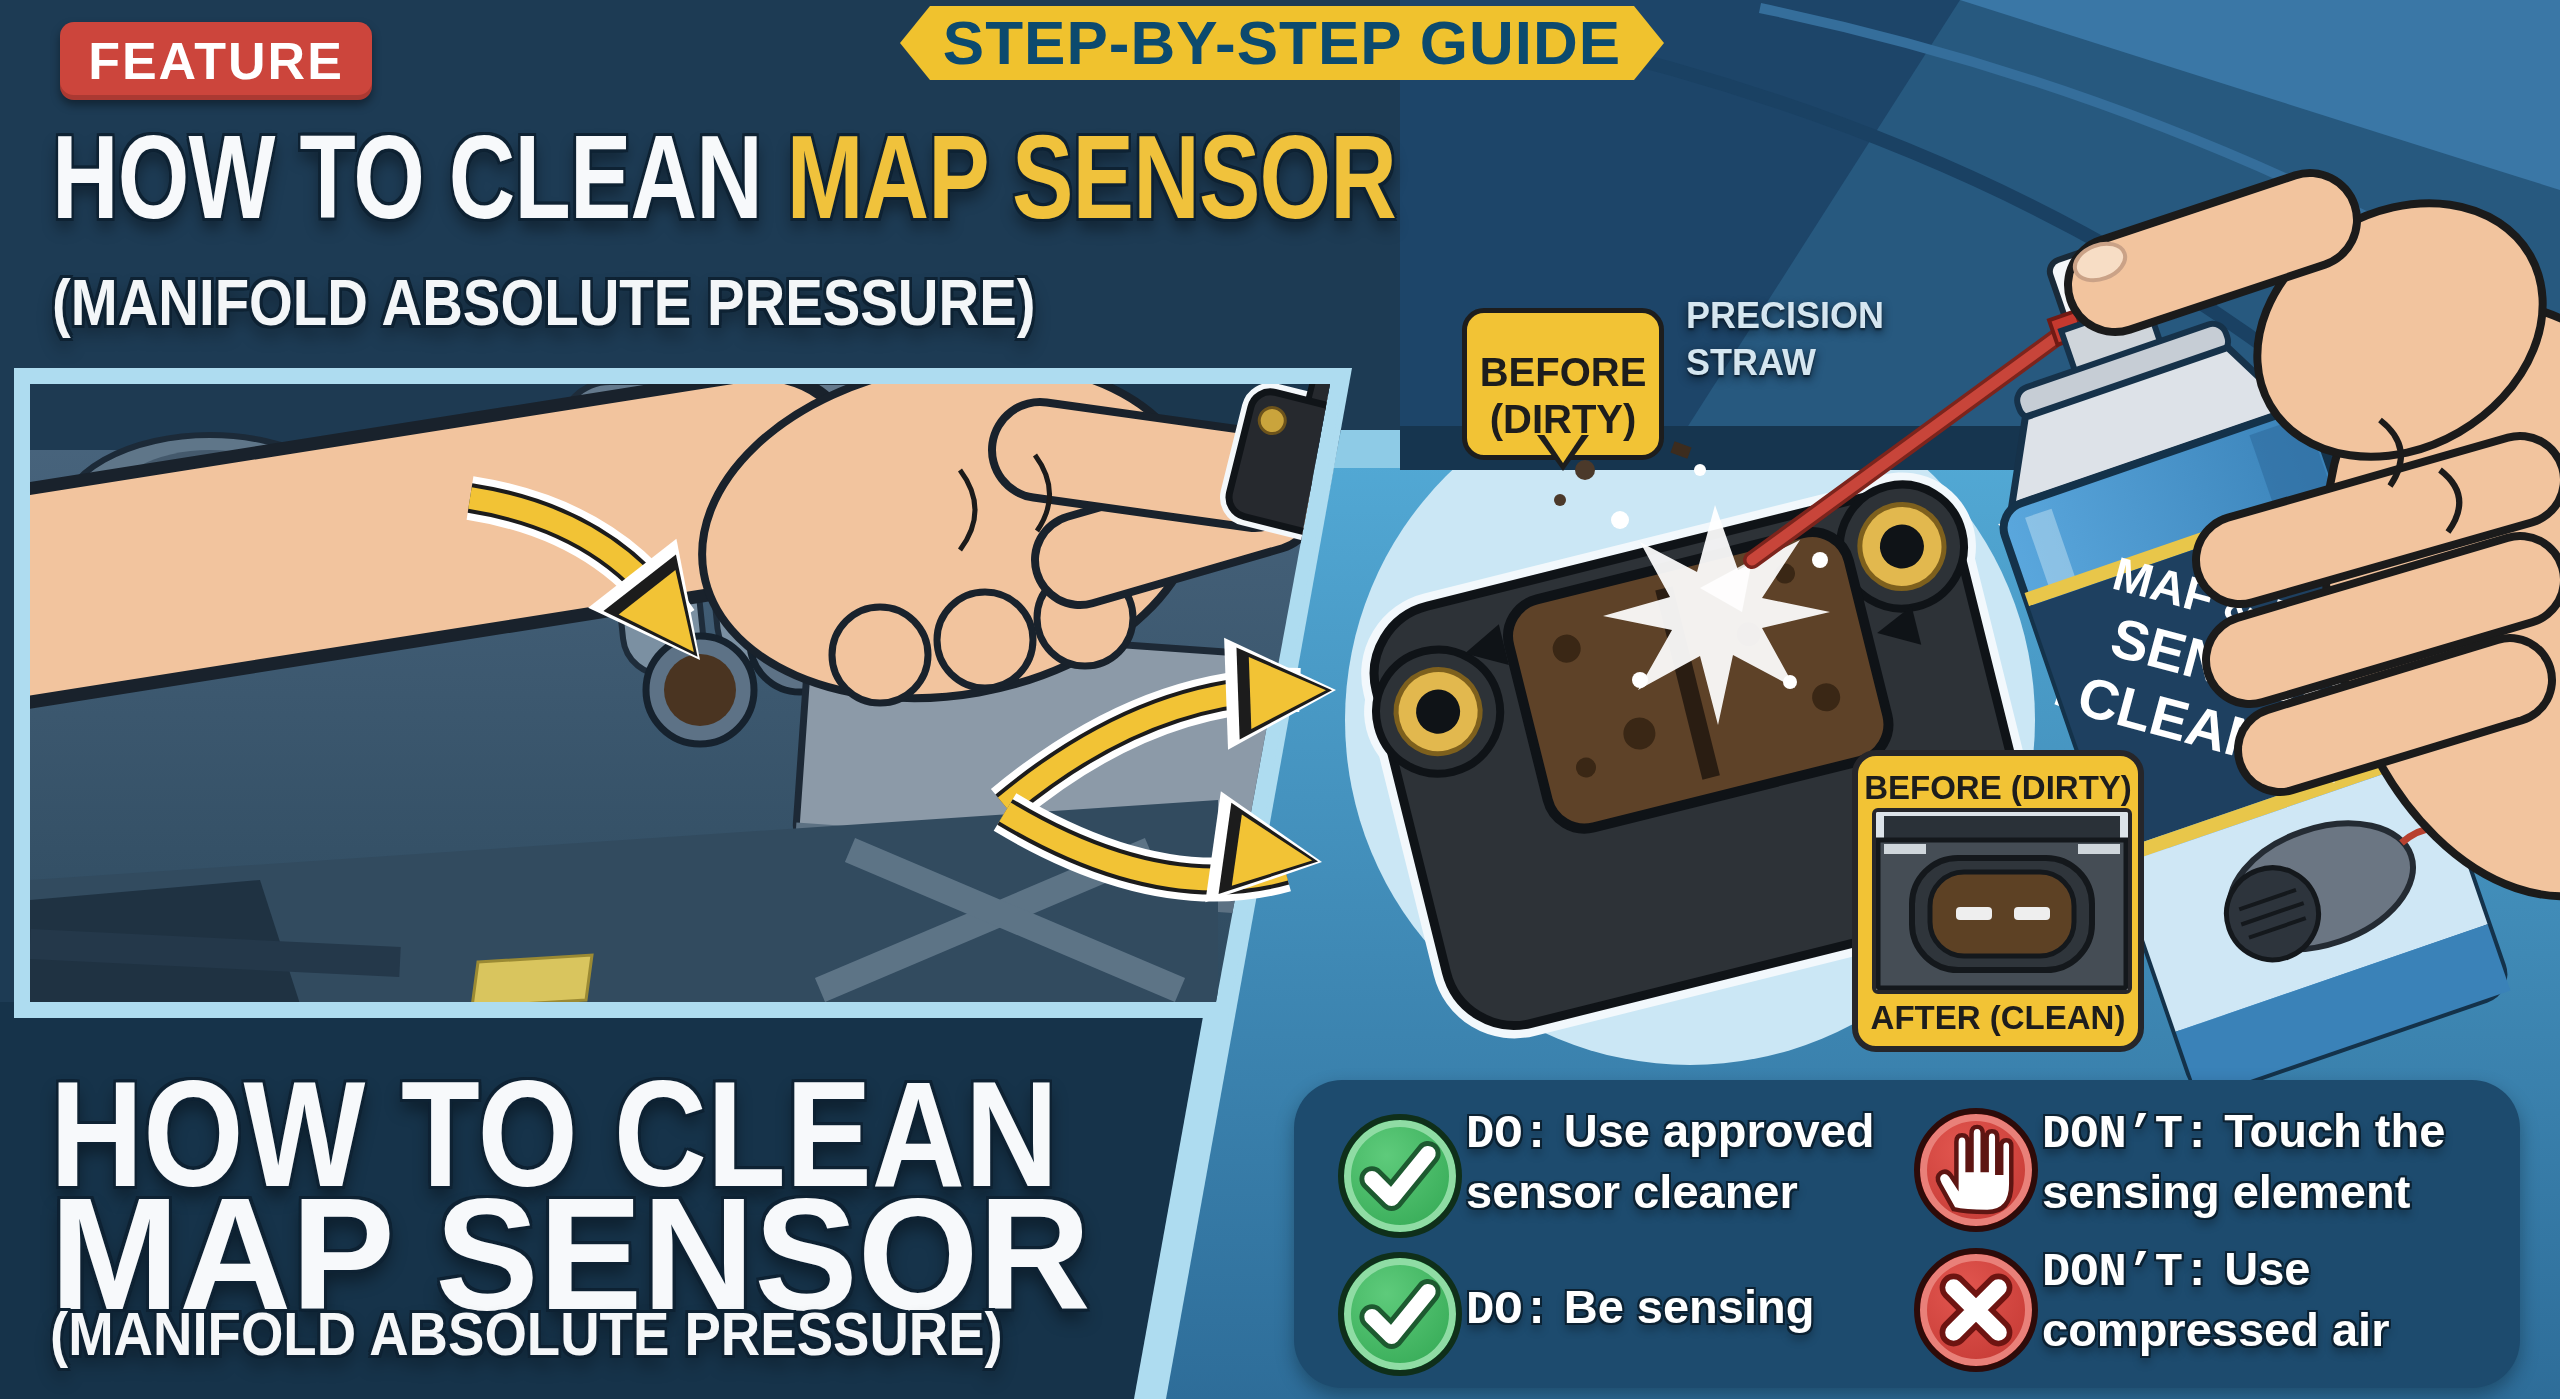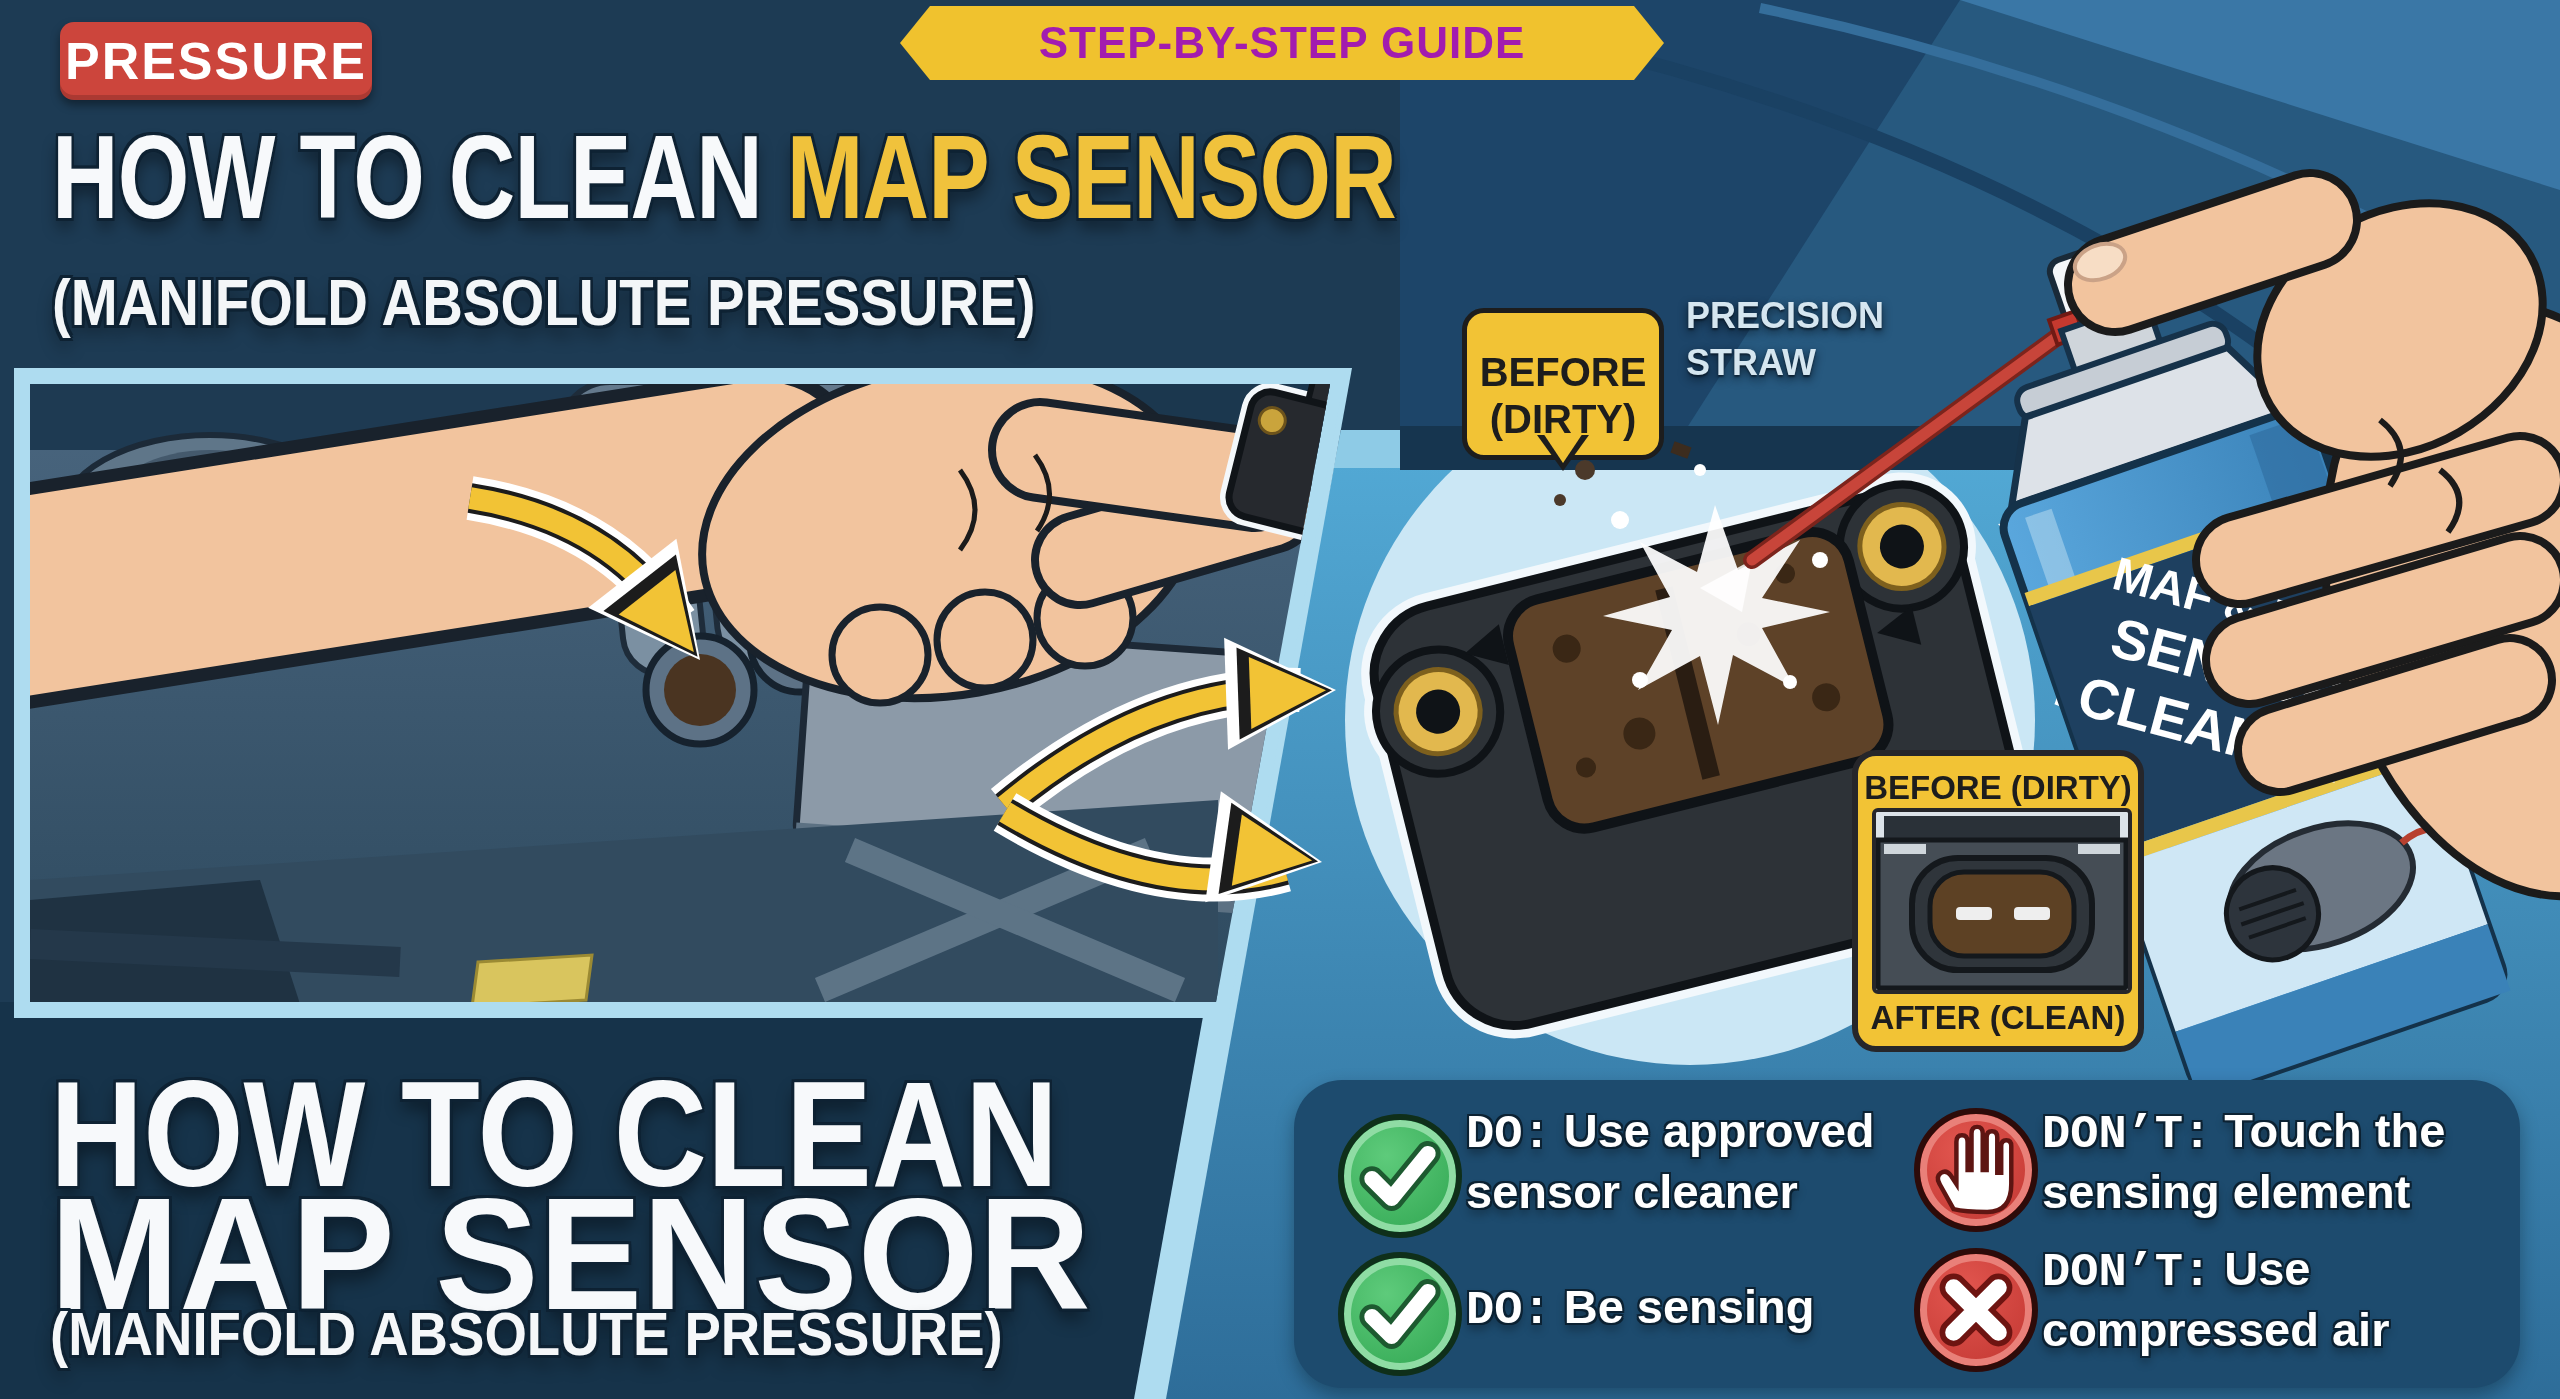--- a/index.html
+++ b/index.html
@@ -9,22 +9,22 @@
   svg{display:block;}
   
   .outl{text-shadow:3px 0 0 #0e2233,-3px 0 0 #0e2233,0 3px 0 #0e2233,0 -3px 0 #0e2233,
         3px 3px 0 #0e2233,-3px 3px 0 #0e2233,3px -3px 0 #0e2233,-3px -3px 0 #0e2233,
         0 10px 18px rgba(0,0,0,.45);}
   .outl-soft{text-shadow:0 4px 10px rgba(5,15,25,.75),0 2px 2px rgba(5,15,25,.6);}
   
   .feature-badge{left:60px;top:22px;width:312px;height:78px;background:#cc453c;border-radius:14px;
     color:#fff;font-size:52px;font-weight:800;letter-spacing:2px;text-align:center;line-height:78px;
     box-shadow:0 5px 10px rgba(0,0,0,.4), inset 0 -5px 0 rgba(0,0,0,.16);}
-  .ribbon{left:900px;top:6px;width:764px;height:74px;background:#f0c22e;color:#a21caf;
-    font-size:44px;font-weight:800;text-align:center;line-height:74px;letter-spacing:1px;
+  .ribbon{left:900px;top:6px;width:764px;height:74px;background:#f0c22e;color:#0c4a6e;
+    font-size:62px;font-weight:800;text-align:center;line-height:74px;letter-spacing:1px;
     clip-path:polygon(0% 50%,30px 0%,calc(100% - 30px) 0%,100% 50%,calc(100% - 30px) 100%,30px 100%);
     filter:drop-shadow(0 6px 2px rgba(8,18,28,.45));}
   .main-title{left:52px;top:116px;font-size:118px;font-weight:900;letter-spacing:-1px;white-space:nowrap;
     transform:scaleX(.78);transform-origin:left top;line-height:1.05;}
   .main-title .w{color:#f7f9fb;}
   .main-title .y{color:#f0c23c;}
   .subtitle{left:52px;top:266px;font-size:64px;font-weight:800;color:#f3f6f8;white-space:nowrap;
     transform:scaleX(.88);transform-origin:left top;}
   
   .callout{left:1462px;top:308px;width:202px;height:152px;background:#f2c335;border:5px solid #1d1d1d;
@@ -321,21 +321,21 @@
     <path d="M2510 680 L2280 750" stroke="#1b1b1b" stroke-width="92" stroke-linecap="round" fill="none"></path>
     <path d="M2510 680 L2280 750" stroke="#f2c49e" stroke-width="76" stroke-linecap="round" fill="none"></path>
     <path d="M2310 220 L2115 285" stroke="#1b1b1b" stroke-width="102" stroke-linecap="round" fill="none"></path>
     <path d="M2310 220 L2115 285" stroke="#f2c49e" stroke-width="86" stroke-linecap="round" fill="none"></path>
     <ellipse cx="2100" cy="262" rx="26" ry="17" fill="#f7ddc5" stroke="#caa287" stroke-width="4" transform="rotate(-20 2100 262)"></ellipse>
     <path d="M2380 420 q36 28 10 66" stroke="#1b1b1b" stroke-width="6" fill="none"></path>
     <path d="M2440 470 q34 26 8 62" stroke="#1b1b1b" stroke-width="6" fill="none"></path>
   </g>
 </svg>
 
-<div class="abs feature-badge">PRESSURE</div>
+<div class="abs feature-badge">FEATURE</div>
 
 <div class="abs ribbon">STEP-BY-STEP GUIDE</div>
 
 <h1 class="abs main-title" style="margin:0"><span class="w outl">HOW TO CLEAN</span><span class="y outl"> MAP SENSOR</span></h1>
 
 <div class="abs subtitle outl">(MANIFOLD ABSOLUTE PRESSURE)</div>
 
 <div class="abs callout">
   <div>BEFORE</div>
   <div>(DIRTY)</div>

